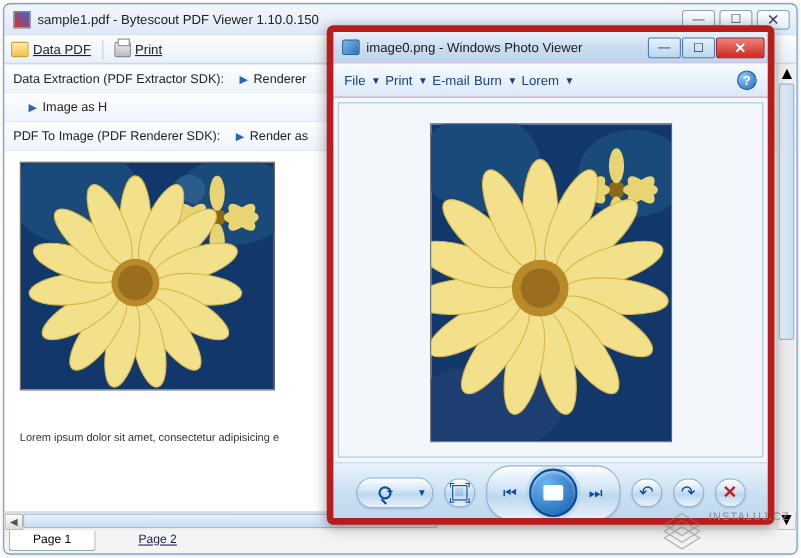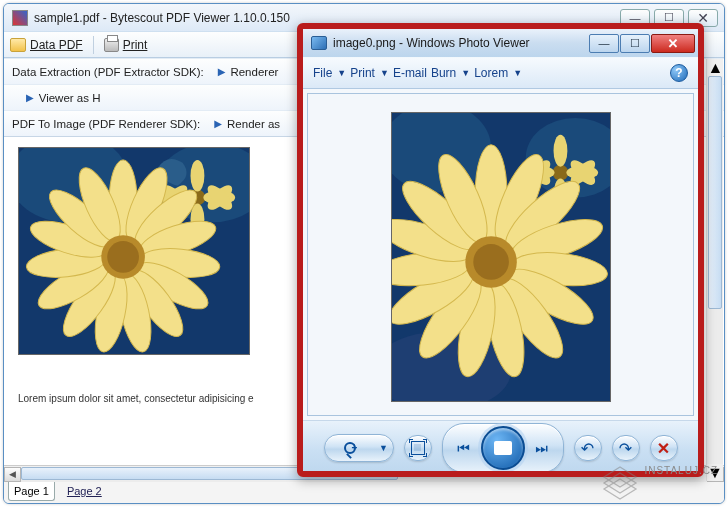--- a/index.html
+++ b/index.html
@@ -23,21 +23,21 @@
   .action-row .arrow-sm { margin:0 5px 0 14px; color:#2a64b4; font-size:10px;}
   .action-row .text { color:#222; }
   .document-area { position:relative; height:calc(100% - 27px - 27px - 78px - 22px); background:#fff; padding:10px 14px; overflow:hidden;}
   .flower-canvas { width:232px; height:208px; display:block; border:1px solid #666; }
   .lorem { font-size:10px; color:#333; margin-top:38px; white-space:nowrap; overflow:hidden;}
   .hscroll { height:17px; background:#f0f0f0; border-top:1px solid #ccc; display:flex; align-items:center;}
   .hscroll .sb-btn { width:17px; height:15px; background:linear-gradient(#fdfdfd,#dcdcdc); border:1px solid #b5b5b5; display:flex; align-items:center; justify-content:center; font-size:9px; color:#555;}
   .hscroll .track { flex:1; height:15px; background:#ececec; position:relative;}
   .hscroll .thumb { position:absolute; left:0; top:0; height:13px; width:55%; background:linear-gradient(#e8f1fb,#c6dcf2); border:1px solid #9cb8d4; border-radius:2px;}
   .tabs { height:22px; background:#f4f4f4; display:flex; align-items:flex-start; padding:0 4px; font-size:11px;}
-  .tab { padding:3px 5px; border:1px solid #9aa; border-top:none; background:#fff; margin-right:6px; border-radius:0 0 3px 3px;}
+  .tab { padding:3px 21px; border:1px solid #9aa; border-top:none; background:#fff; margin-right:17px; border-radius:0 0 3px 3px;}
   .tab.inactive { background:transparent; border-color:transparent; text-decoration:underline; color:#225; }
   .right-scrollbar {position:absolute; right:1px; top:55px; width:17px; bottom:22px; background:#f0f0f0; border-left:1px solid #dcdcdc;}
   .right-scrollbar .sb-btn{height:17px;width:15px;margin:0 auto;}
   .right-scrollbar .vtrack{position:absolute;top:17px;bottom:17px;left:0;right:0;background:#ececec;}
   .right-scrollbar .vthumb{position:absolute;top:0;left:1px;right:1px;height:60%;background:linear-gradient(90deg,#e8f1fb,#c6dcf2);border:1px solid #9cb8d4;border-radius:2px;}
 
   
   .photo-window { position:absolute; left:297px; top:23px; width:407px; height:454px; border:6px solid #b91c1c; border-radius:6px; background:#ec4899; box-shadow:0 3px 12px rgba(0,0,0,.35); overflow:hidden;}
   .pv-title { height:28px; background:linear-gradient(#eaf2fb,#caddf0 50%,#bcd5ed); display:flex; align-items:center; font-size:12px;}
   .pv-title .pv-icon { width:16px; height:14px; margin:0 6px 0 8px; background:linear-gradient(135deg,#7abaf0,#2d6fb5); border:1px solid #2a5e95; border-radius:2px;}
@@ -106,21 +106,21 @@
   </div>
 
   <div class="action-rows">
     <div class="action-row">
       <span class="label">Data Extraction (PDF Extractor SDK):</span>
       <span class="arrow-sm">▶</span>
       <span class="text">Renderer</span>
     </div>
     <div class="action-row">
       <span class="arrow-sm">▶</span>
-      <span class="text">Viewer as H</span>
+      <span class="text">Image as H</span>
     </div>
     <div class="action-row">
       <span class="label">PDF To Image (PDF Renderer SDK):</span>
       <span class="arrow-sm">▶</span>
       <span class="text">Render as</span>
     </div>
   </div>
 
   <div class="document-area">
     <svg class="flower-canvas" viewBox="0 0 232 208" preserveAspectRatio="none">

